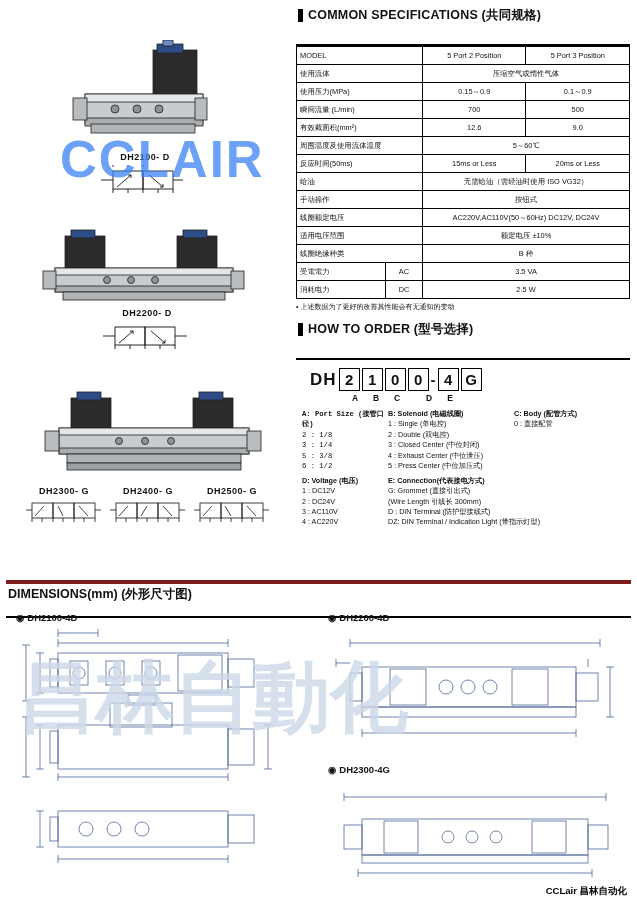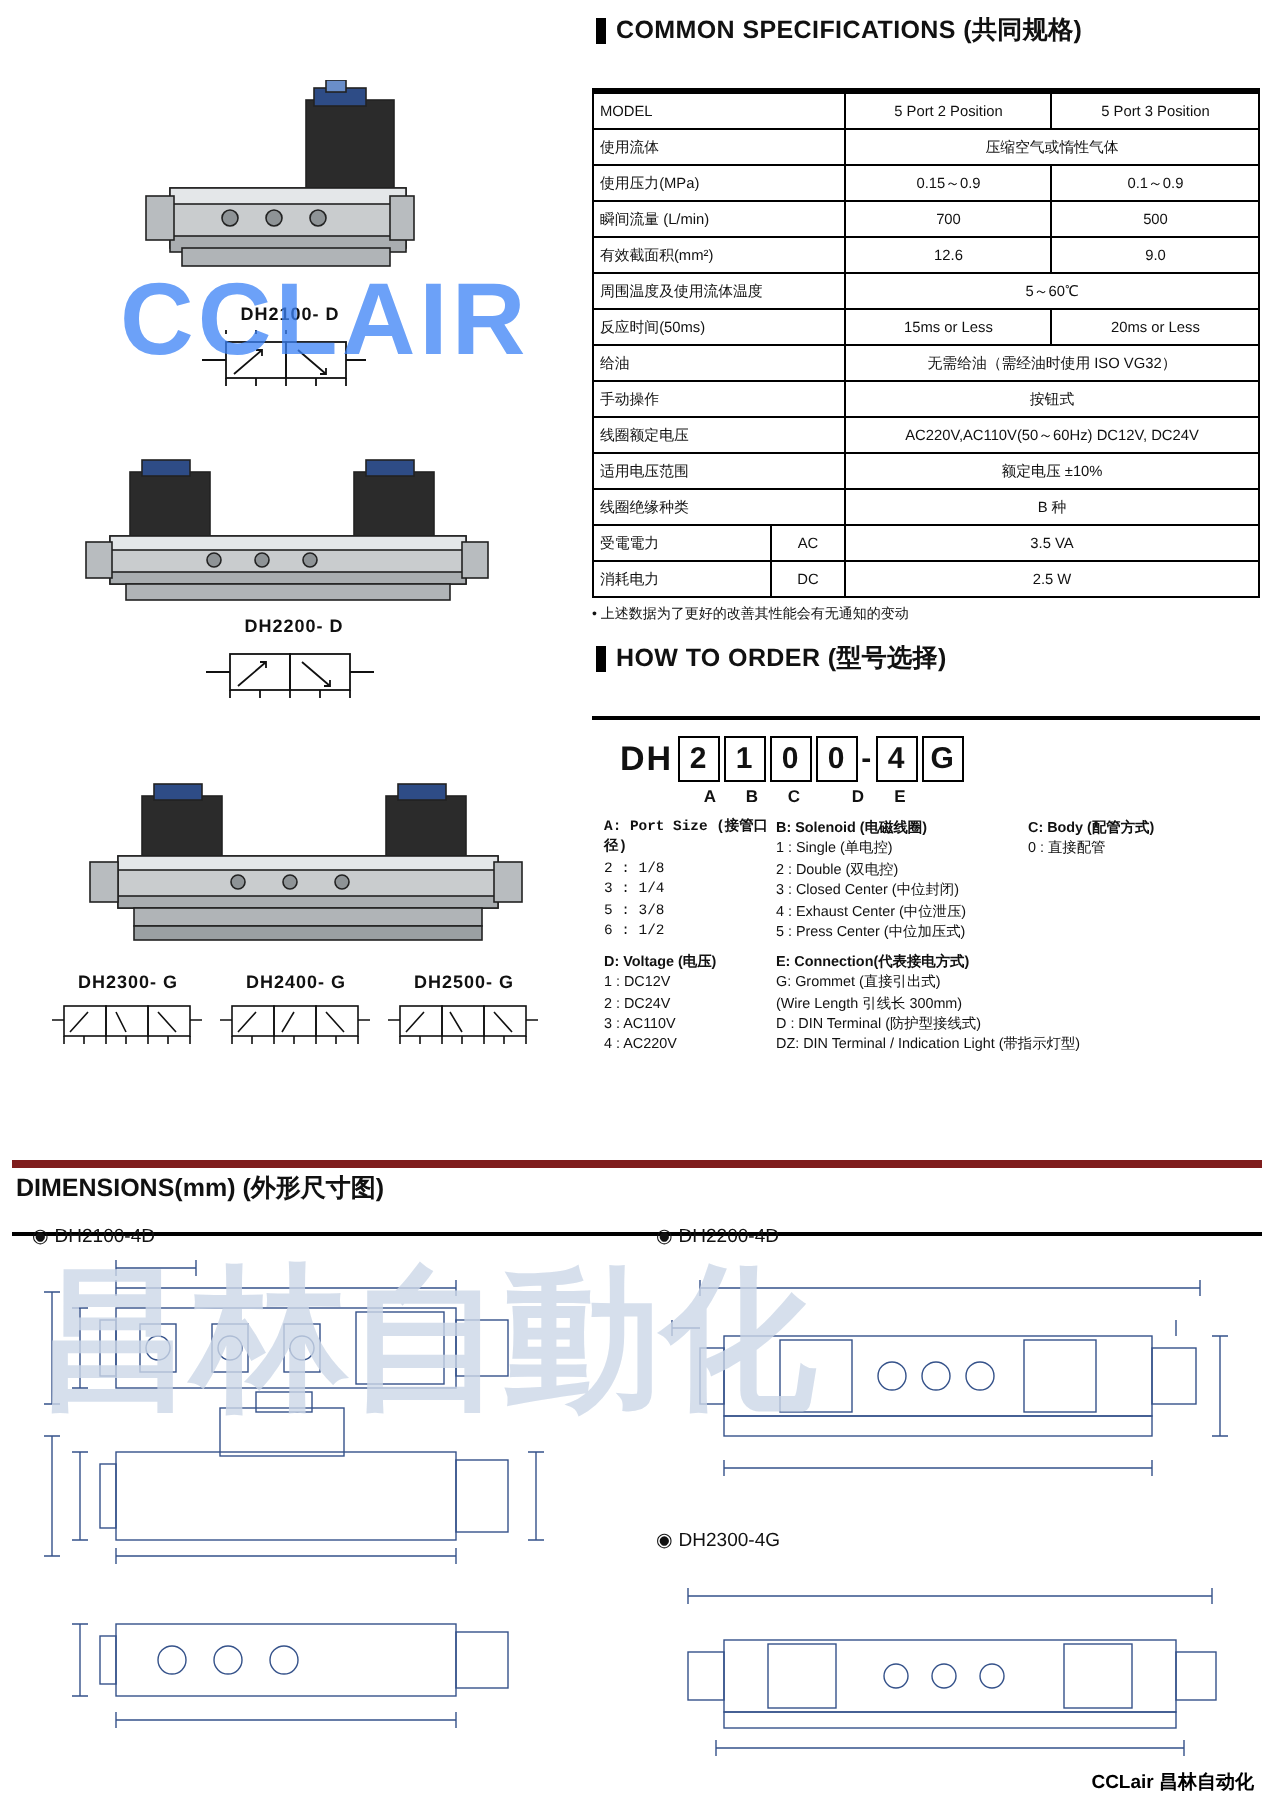--- a/index.html
+++ b/index.html
@@ -17,21 +17,21 @@
   
   .wm-top{
     position:absolute;left:60px;top:130px;
     font-family:Liberation Sans, sans-serif;
     font-size:51px;font-weight:bold;
     color:#3b82f6;opacity:.75;
     letter-spacing:2px;
     z-index:5;pointer-events:none;
   }
   .wm-bottom{
-    position:absolute;left:18px;top:618px;
+    position:absolute;left:18px;top:646px;
     font-family:"DejaVu Sans", sans-serif;
     font-size:78px;font-weight:bold;
     color:#cdd8e8;opacity:.8;
     letter-spacing:0px;
     z-index:5;pointer-events:none;
     white-space:nowrap;
   }
 
   
   .left-col{position:absolute;left:0;top:0;width:292px;height:578px;}
@@ -86,21 +86,21 @@
   .order-desc2 .colE{width:210px;}
   .hd{font-weight:bold;}
 
   
   .dim-title{
     display:flex;align-items:center;
     font-size:12.5px;font-weight:bold;
     border-bottom:2px solid #000;border-top:4px solid #7f1d1d;
     padding:2px 2px 13px 2px;
   }
-  .dim-head{font-size:9.5px;font-weight:normal;margin:4px 0 2px 6px;}
+  .dim-head{font-size:9.5px;font-weight:bold;margin:4px 0 2px 6px;}
   .dim-head .circ{display:inline-block;margin-right:3px;}
 
   .footer{
     position:absolute;right:10px;bottom:6px;
     font-size:9.5px;font-weight:bold;color:#000;
   }
 </style>
 </head>
 <body>
 

